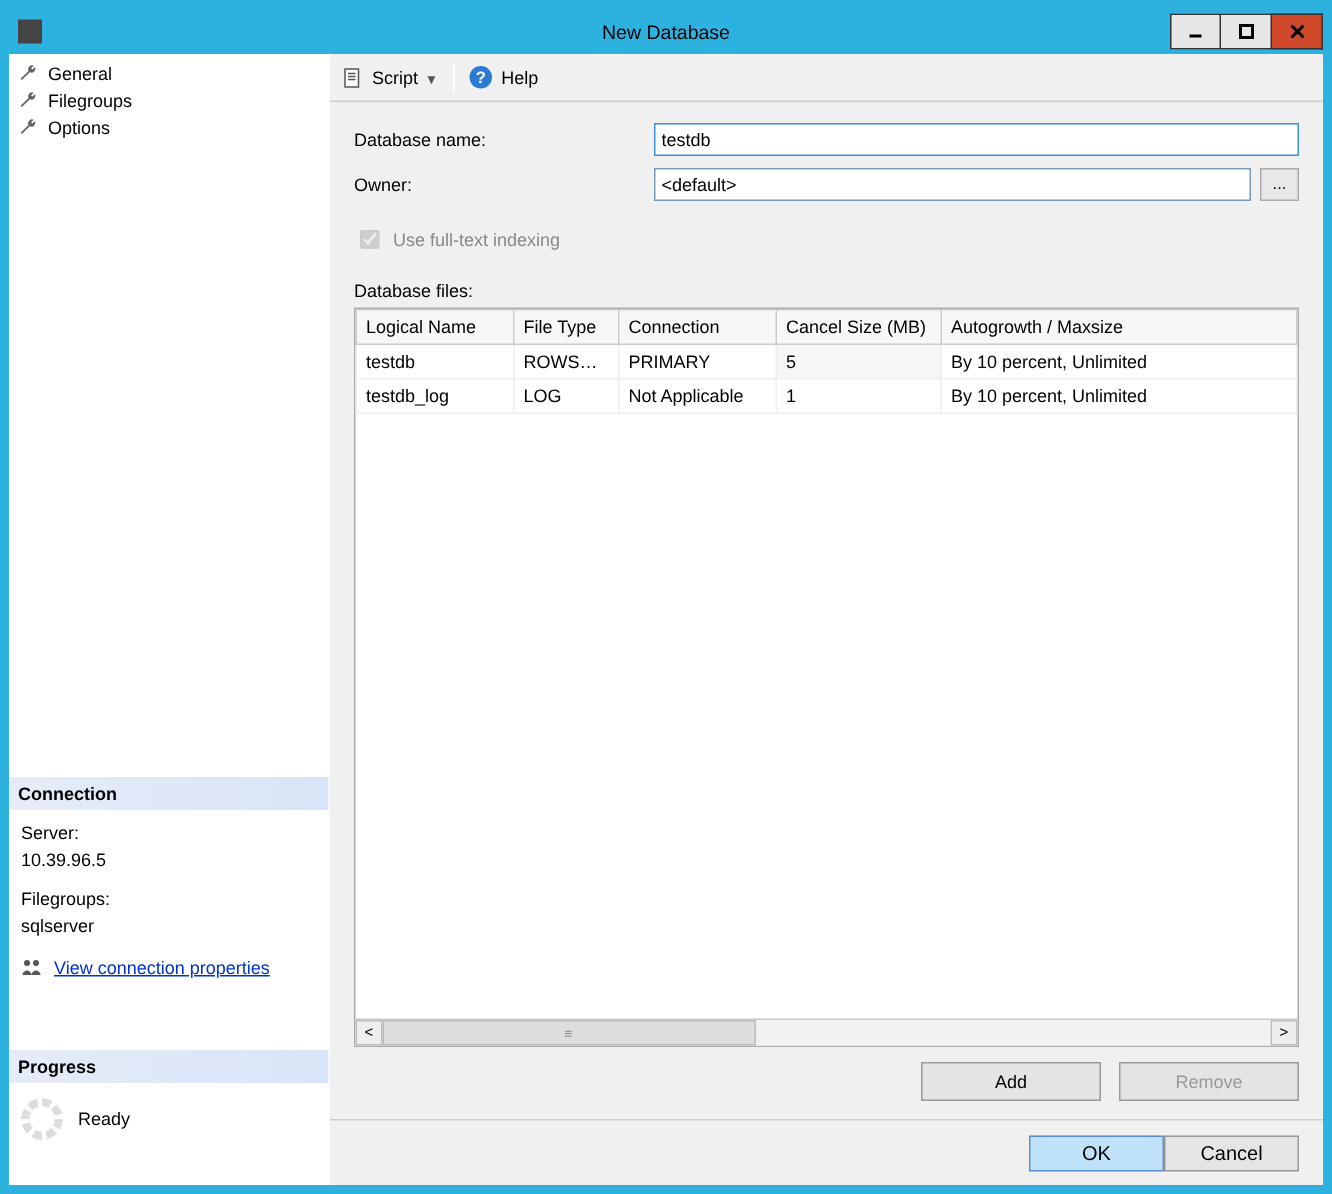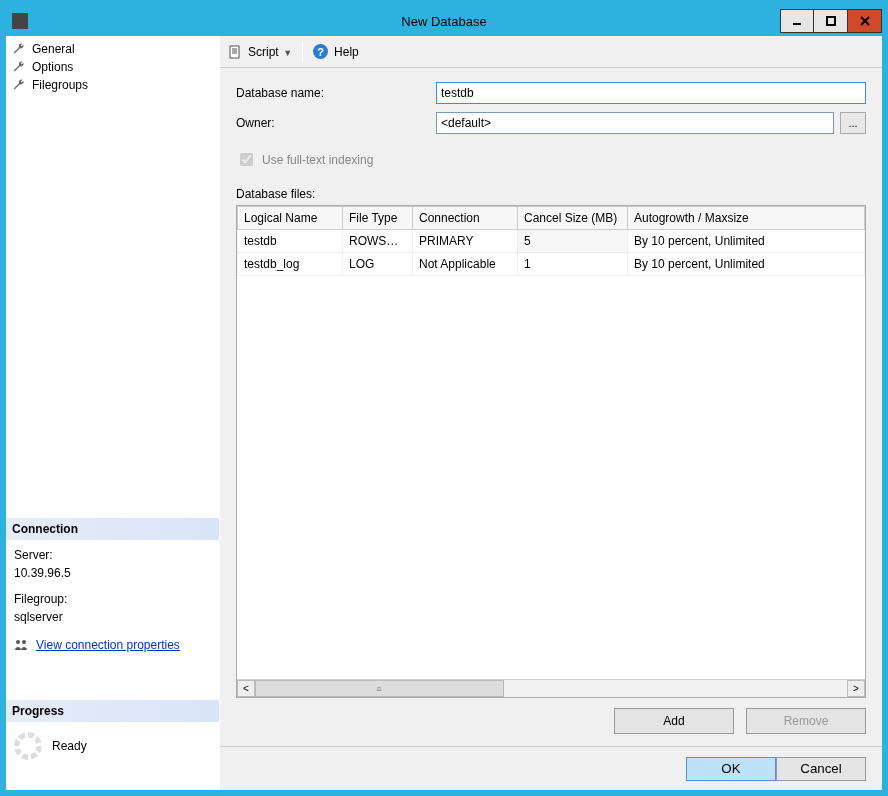--- a/index.html
+++ b/index.html
@@ -336,38 +336,38 @@
         <div class="page-item">
           <svg class="wrench-icon" viewBox="0 0 16 16">
               <path d="M13 3a3 3 0 0 1-4 4L3 13l-1-1 6-6a3 3 0 0 1 4-4l-2 2 1 1 2-2z" fill="#666"></path>
             </svg>
           <span>General</span>
         </div>
         <div class="page-item">
           <svg class="wrench-icon" viewBox="0 0 16 16">
               <path d="M13 3a3 3 0 0 1-4 4L3 13l-1-1 6-6a3 3 0 0 1 4-4l-2 2 1 1 2-2z" fill="#666"></path>
             </svg>
-          <span>Options</span>
+          <span>Filegroups</span>
         </div>
         <div class="page-item">
           <svg class="wrench-icon" viewBox="0 0 16 16">
               <path d="M13 3a3 3 0 0 1-4 4L3 13l-1-1 6-6a3 3 0 0 1 4-4l-2 2 1 1 2-2z" fill="#666"></path>
             </svg>
-          <span>Filegroups</span>
+          <span>Options</span>
         </div>
       </div>
 
       <div class="spacer-flex"></div>
 
       <div class="section-header">Connection</div>
       <div class="conn-body">
         <div>Server:</div>
         <div>10.39.96.5</div>
         <div style="height:8px"></div>
-        <div>Filegroup:</div>
+        <div>Filegroups:</div>
         <div>sqlserver</div>
         <div class="conn-link">
           <svg class="group-icon" viewBox="0 0 16 12">
             <circle cx="4" cy="3" r="2" fill="#555"></circle>
               <circle cx="10" cy="3" r="2" fill="#555"></circle>
             <path d="M1 11c0-2 2-3 3-3s3 1 3 3z" fill="#555"></path>
               <path d="M7 11c0-2 2-3 3-3s3 1 3 3z" fill="#555"></path>
           </svg>
           <a href="#">View connection properties</a>
         </div>

